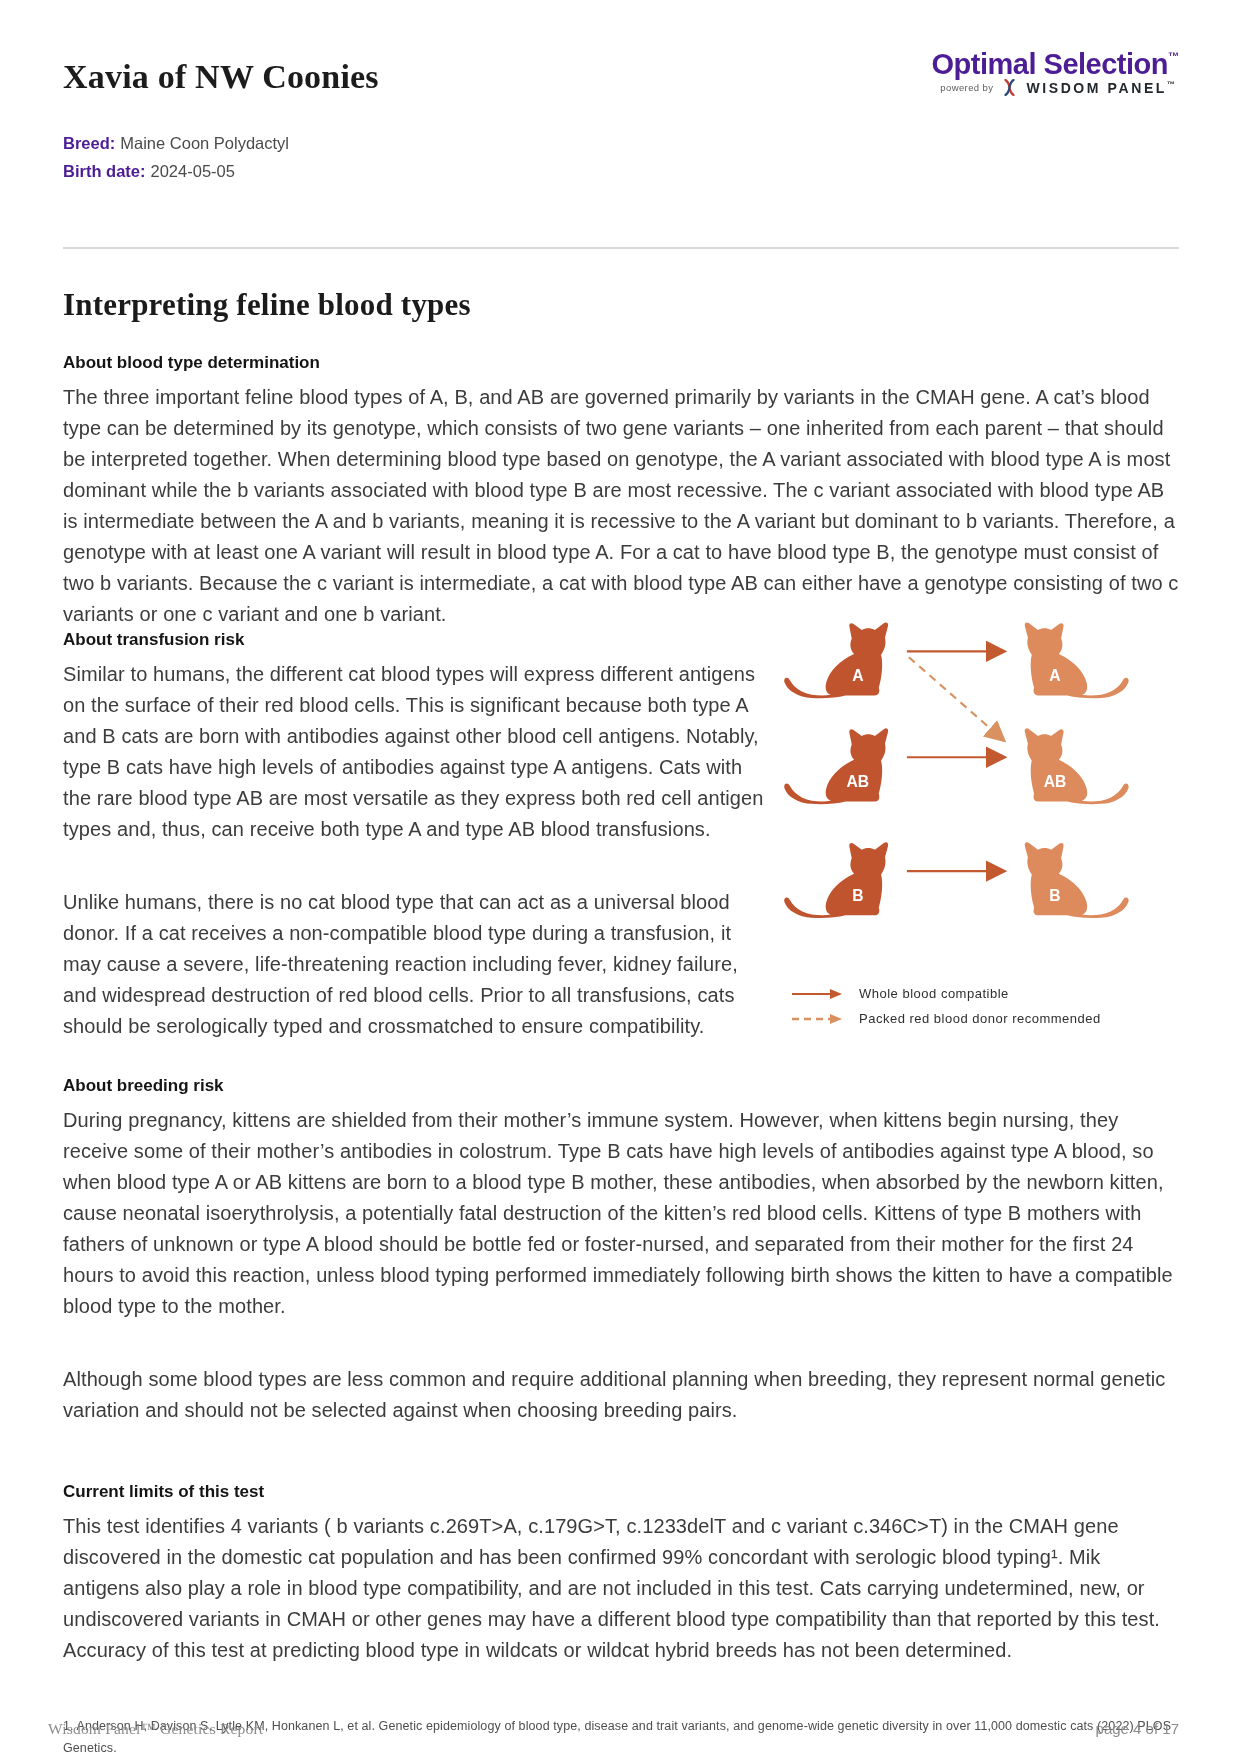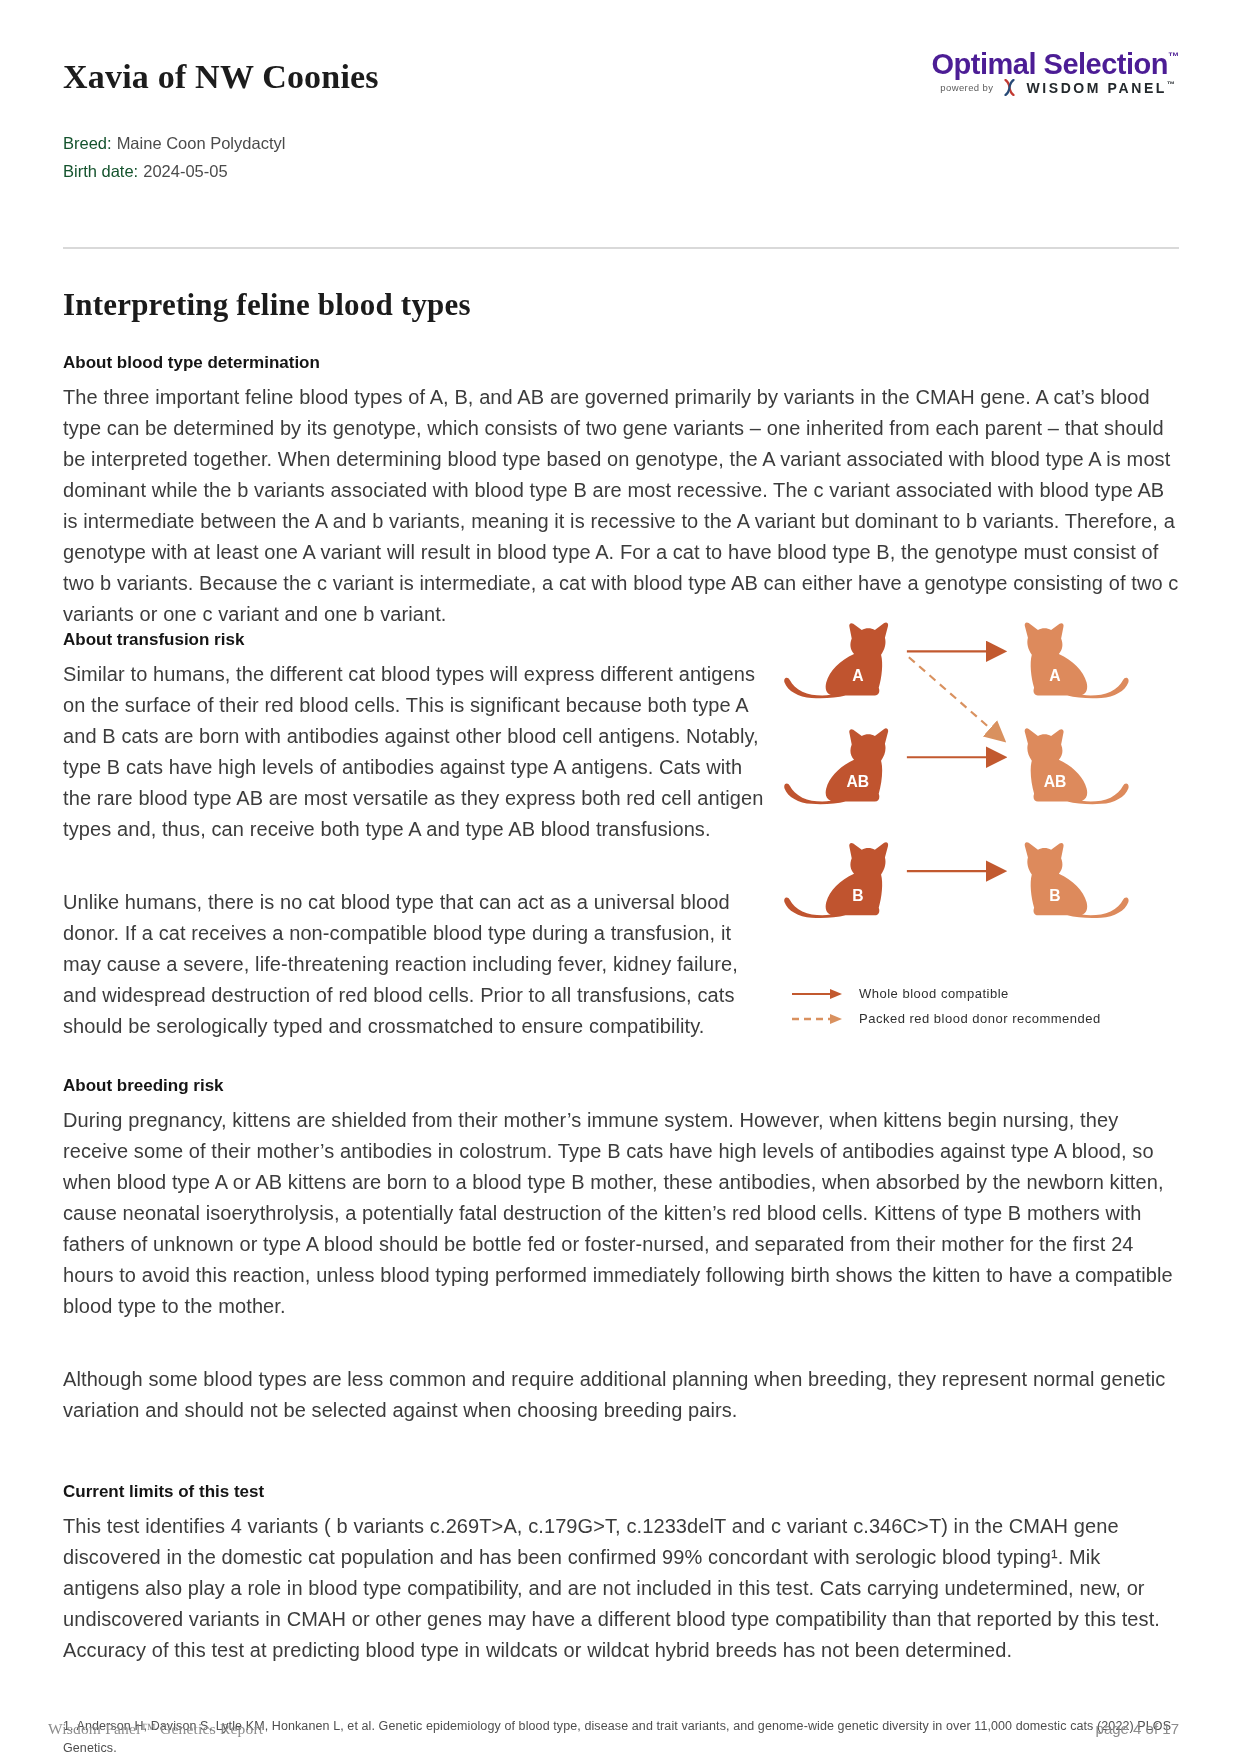--- a/index.html
+++ b/index.html
@@ -38,21 +38,21 @@
     gap: 9px; margin-top: 0; padding-right: 4px; text-align: right;
   }
   .powered-by { font-size: 9.5px; color: #5c5c5c; letter-spacing: 0.4px; }
   .partner { font-size: 14px; font-weight: bold; color: #23282c; letter-spacing: 2.6px; }
   .partner sup { font-size: 8px; vertical-align: 6px; letter-spacing: 0; }
 
   
   .meta { display: flex; margin-top: 38px; }
   .meta-col { width: 375px; display: flex; flex-direction: column; gap: 9px; }
   .meta-line { font-size: 16.5px; color: #4b4b4b; }
-  .meta-line b { color: #14532d; font-weight: normal; margin-right: 5px; }
+  .meta-line b { color: #4c1d95; font-weight: bold; margin-right: 5px; }
 
   .divider {
     border: none;
     border-top: 2px solid #d9d9d9;
     margin-top: 66px;
   }
 
   
   .doc-title {
     font-family: "Liberation Serif", serif;

